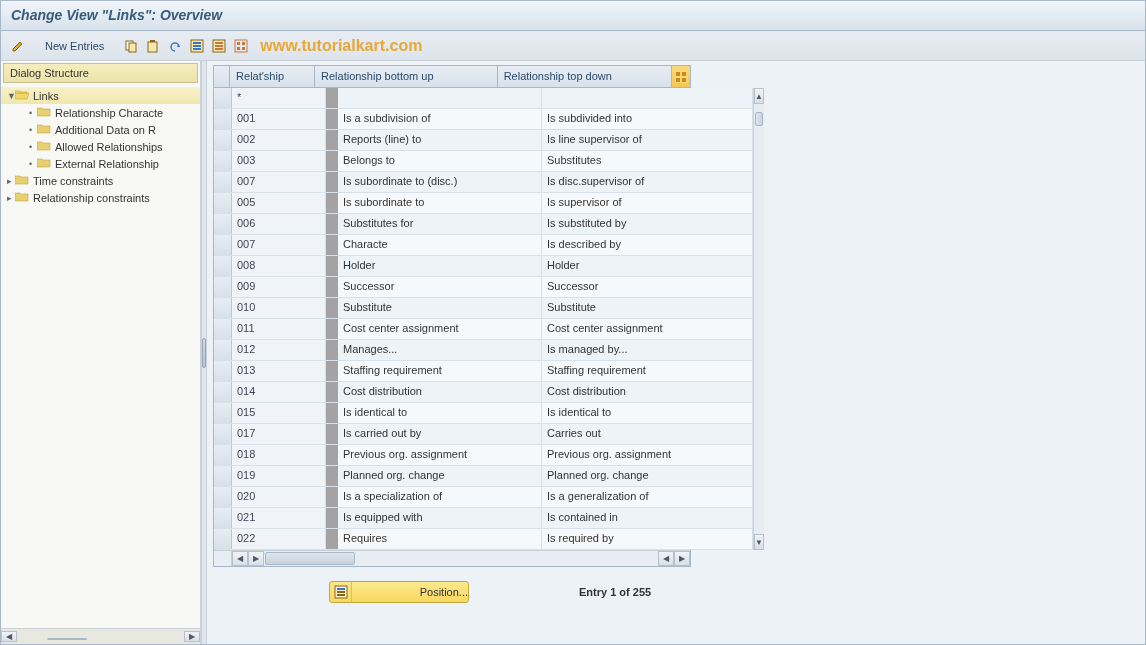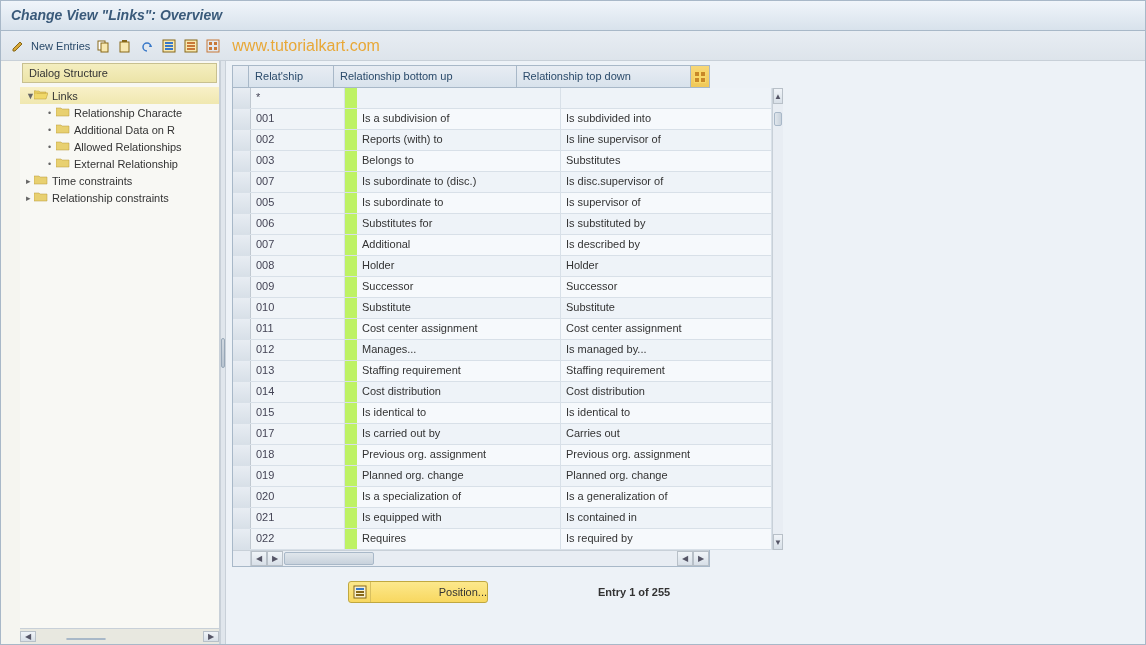--- a/index.html
+++ b/index.html
@@ -36,33 +36,32 @@
       width: 18px;
       height: 18px;
       display: flex;
       align-items: center;
       justify-content: center;
       cursor: pointer;
     }
     .toolbar-link {
       color: #2a4a6a;
       cursor: pointer;
-      margin: 0 0;
+      margin: 0 14px;
       font-size: 11px;
     }
     .watermark {
       color: #e8a838;
       font-size: 16px;
-      font-weight: normal;
+      font-weight: bold;
       margin-left: 6px;
     }
     .main {
       display: flex;
       height: calc(100% - 60px);
-      padding-left: 19px;
     }
     .sidebar {
       width: 200px;
       background: #f8f8f4;
       border-right: 1px solid #c8d0d8;
       display: flex;
       flex-direction: column;
     }
     .sidebar-header {
       background: linear-gradient(#f4eec0, #ece4a8);
@@ -112,21 +111,21 @@
       align-items: center;
     }
     .content {
       flex: 1;
       padding: 4px 6px;
       position: relative;
       background: #edf2f7;
     }
     .table-wrap {
       border: 1px solid #a8b8c8;
-      background: #bef264;
+      background: #a3a3a3;
       width: 478px;
     }
     .table-header {
       display: flex;
       background: linear-gradient(#e8edf3, #d8e2ec);
       border-bottom: 1px solid #a8b8c8;
       height: 22px;
     }
     .th {
       border-right: 1px solid #a8b8c8;
@@ -421,21 +420,21 @@
             </div>
             <div class="tr">
               <div class="td-selbtn"></div>
               <div class="td-cell td-rel">001</div>
               <div class="td-cell td-bu">Is a subdivision of</div>
               <div class="td-cell td-td">Is subdivided into</div>
             </div>
             <div class="tr">
               <div class="td-selbtn"></div>
               <div class="td-cell td-rel">002</div>
-              <div class="td-cell td-bu">Reports (with) to</div>
+              <div class="td-cell td-bu">Reports (line) to</div>
               <div class="td-cell td-td">Is line supervisor of</div>
             </div>
             <div class="tr">
               <div class="td-selbtn"></div>
               <div class="td-cell td-rel">003</div>
               <div class="td-cell td-bu">Belongs to</div>
               <div class="td-cell td-td">Substitutes</div>
             </div>
             <div class="tr">
               <div class="td-selbtn"></div>
@@ -451,21 +450,21 @@
             </div>
             <div class="tr">
               <div class="td-selbtn"></div>
               <div class="td-cell td-rel">006</div>
               <div class="td-cell td-bu">Substitutes for</div>
               <div class="td-cell td-td">Is substituted by</div>
             </div>
             <div class="tr">
               <div class="td-selbtn"></div>
               <div class="td-cell td-rel">007</div>
-              <div class="td-cell td-bu">Additional</div>
+              <div class="td-cell td-bu">Characte</div>
               <div class="td-cell td-td">Is described by</div>
             </div>
             <div class="tr">
               <div class="td-selbtn"></div>
               <div class="td-cell td-rel">008</div>
               <div class="td-cell td-bu">Holder</div>
               <div class="td-cell td-td">Holder</div>
             </div>
             <div class="tr">
               <div class="td-selbtn"></div>

